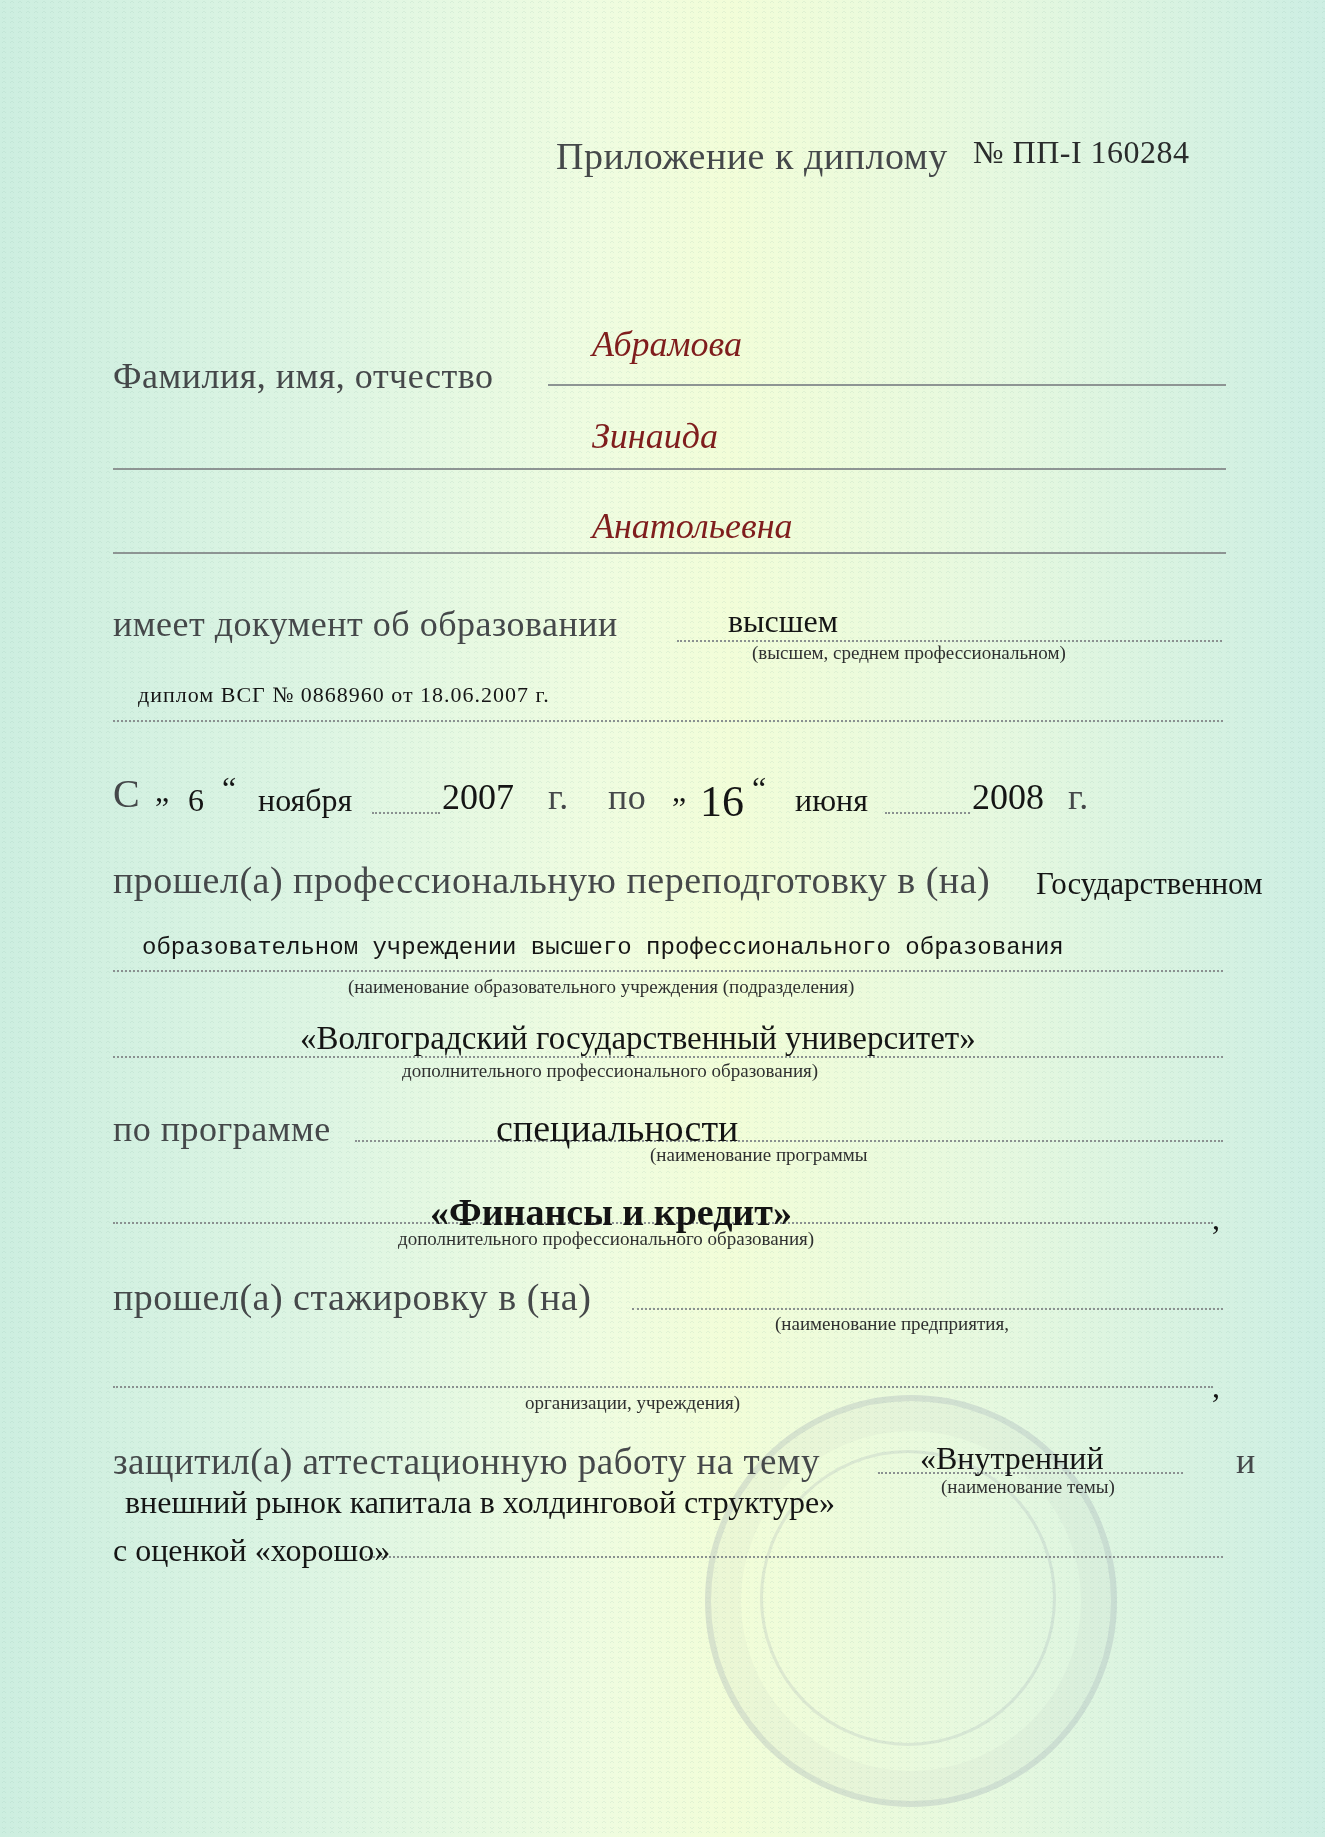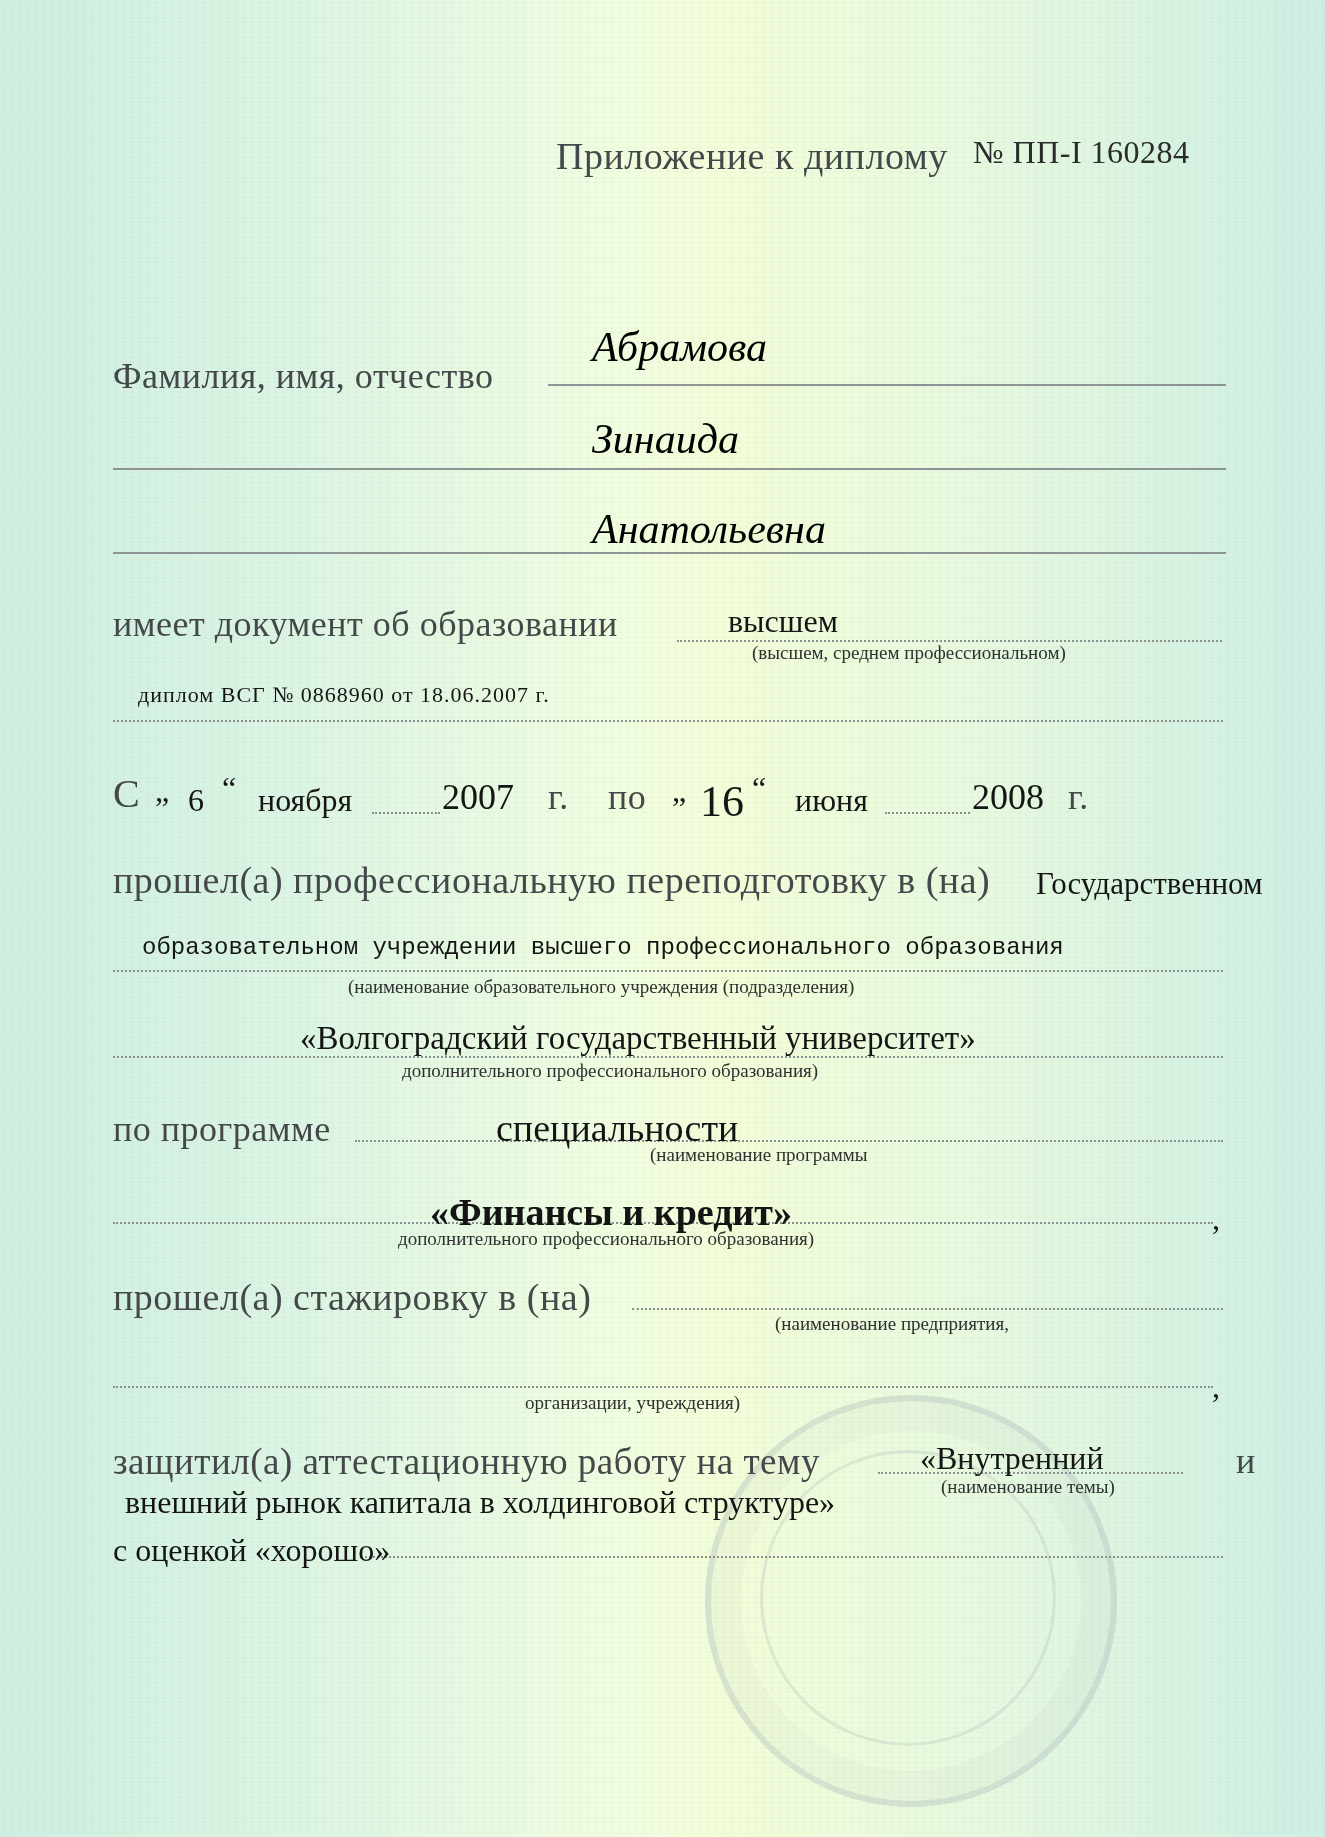--- a/index.html
+++ b/index.html
@@ -20,21 +20,21 @@
       border-radius: 50%; border: 6px solid rgba(150,160,175,0.28);
       box-shadow: inset 0 0 0 30px rgba(150,160,175,0.06);
     }
     .stamp-inner {
       position: absolute; left: 760px; top: 1450px; width: 290px; height: 290px;
       border-radius: 50%; border: 3px solid rgba(150,160,175,0.2);
     }
     .abs { position: absolute; white-space: nowrap; }
     .label { font-size: 36px; color: #45484a; letter-spacing: 0.5px; }
     .fill { font-size: 32px; color: #151515; }
-    .fill-italic { font-size: 42px; font-style: italic; color: #000000; }
+    .fill-italic { font-size: 36px; font-style: italic; color: #7f1d1d; }
     .fill-bold { font-size: 36px; font-weight: bold; color: #141414; }
     .hint { font-size: 19px; color: #2f3030; }
     .solid-line { position: absolute; height: 0; border-top: 2px solid #8d9493; }
     .dot-line { position: absolute; height: 0; border-top: 2px dotted #8a9090; }
   </style>
 </head>
 <body>
 
 <div class="pattern"></div>
 <div class="stamp"></div>

